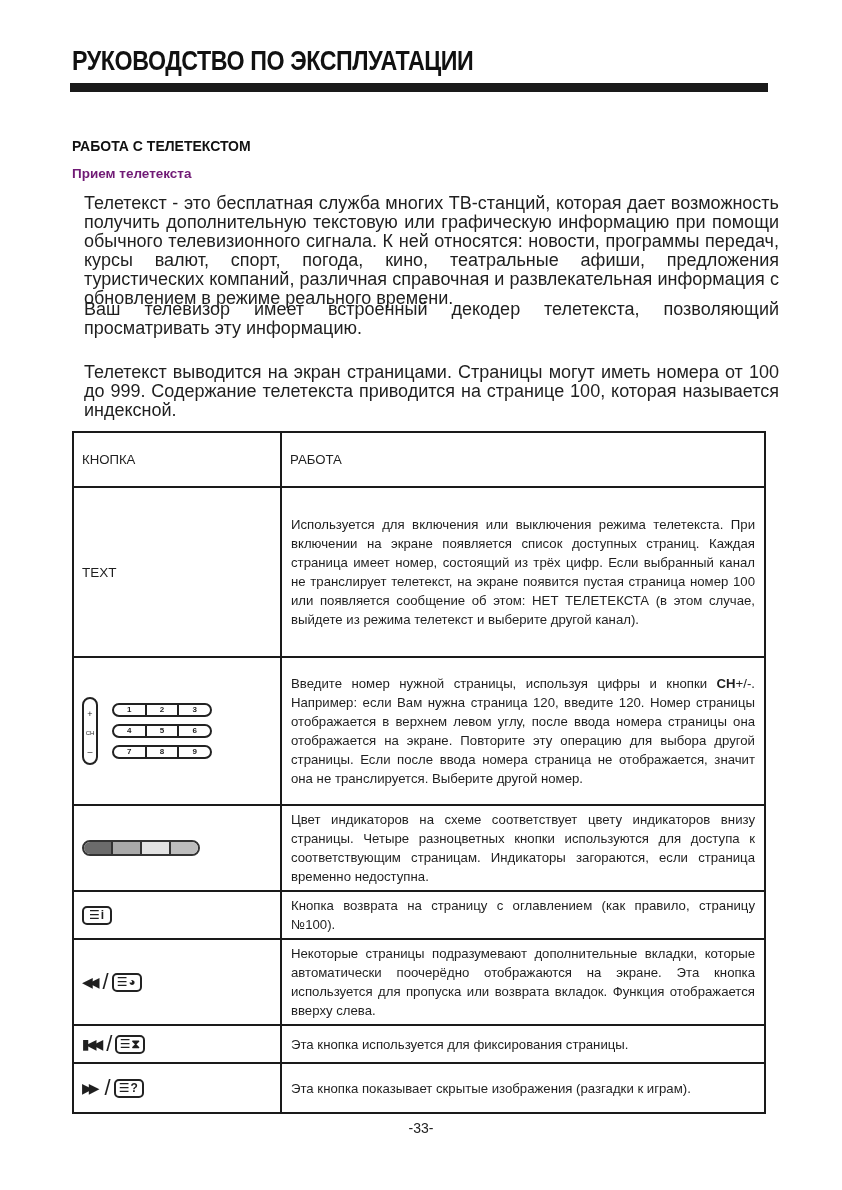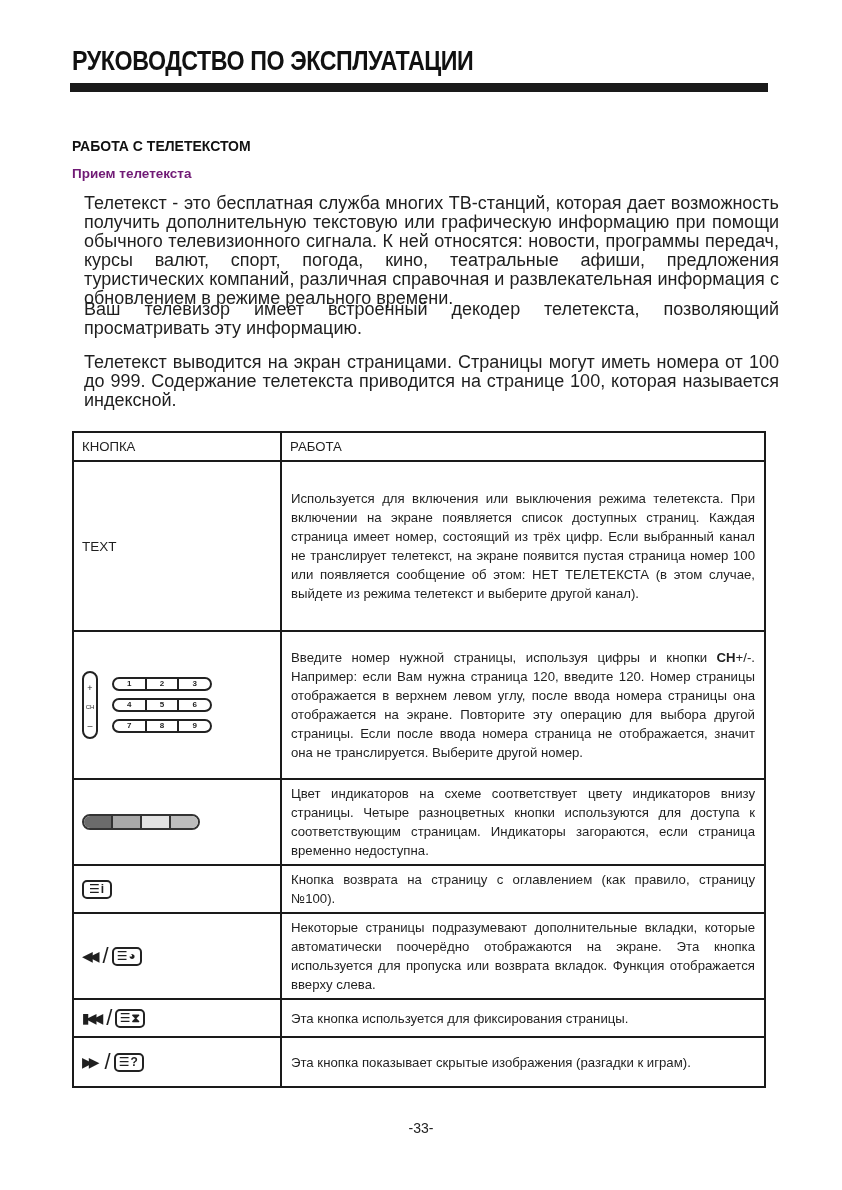--- a/index.html
+++ b/index.html
@@ -8,27 +8,27 @@
   .header-title { position:absolute; left:72px; top:46px; font-size:27px; font-weight:bold;
                   letter-spacing:-0.5px; transform:scaleX(0.86); transform-origin:left center;
                   white-space:nowrap; color:#111; }
   .header-rule { position:absolute; left:70px; top:83px; width:698px; height:9px; background:#1a1a1a; }
   .section-title { position:absolute; left:72px; top:138px; font-size:14px; font-weight:bold; color:#111; }
   .sub-title { position:absolute; left:72px; top:166px; font-size:13.5px; font-weight:bold; color:#701a75; }
   .para { position:absolute; left:72px; width:695px; font-size:18px; line-height:19px;
           text-align:justify; color:#1f1f1f;margin-left:12px; }
   .p1 { top:194px; }
   .p2 { top:300px; }
-  .p3 { top:353px; }
+  .p3 { top:363px; }
 
   table.func { position:absolute; left:72px; top:431px; width:694px; border-collapse:collapse;
                border:2px solid #1a1a1a; }
   table.func td, table.func th { border:2px solid #1a1a1a; vertical-align:middle;
                font-size:13.2px; line-height:19px; color:#1f1f1f; }
-  table.func th { font-weight:normal; text-align:left; height:27px; padding:0 8px; }
+  table.func th { font-weight:normal; text-align:left; height:27px; padding:13px 8px; }
   td.key { width:190px; padding:0 8px; }
   td.desc { padding:4px 9px 4px 9px; text-align:justify; }
   .key-text { font-weight:normal; font-size:13.5px; }
 
   
   .keypad { display:flex; align-items:center; gap:14px; }
   .ch { width:16px; height:68px; border:2.5px solid #222; border-radius:9px; position:relative;
         display:flex; flex-direction:column; align-items:center; justify-content:space-between;
         padding:6px 0; box-sizing:border-box; font-size:9px; }
   .ch .ch-lbl { font-size:6px; }

